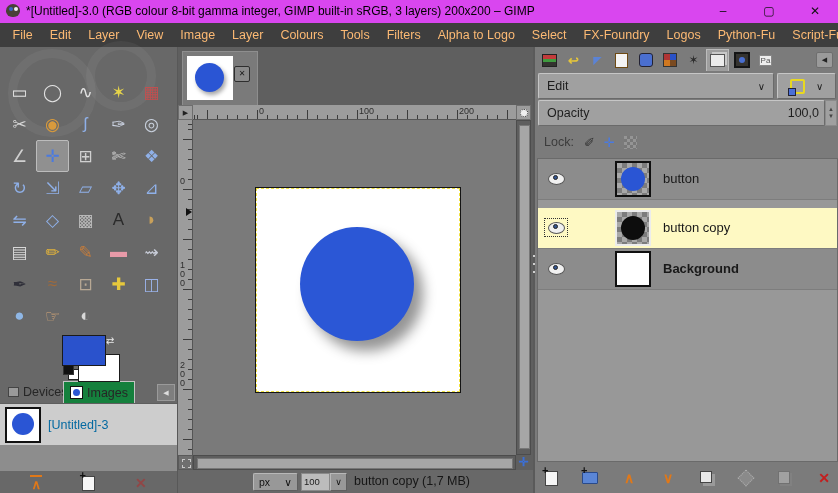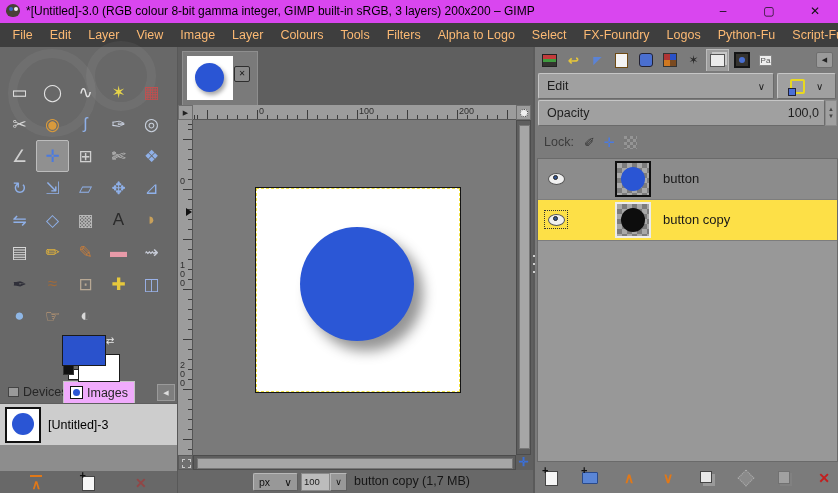--- a/index.html
+++ b/index.html
@@ -22,29 +22,29 @@
   .tool{width:33px;height:32px;display:flex;align-items:center;justify-content:center;font-size:17px;box-sizing:border-box;border-radius:2px;}
   .tool.active{background:#909090;border:1px solid #bcbcbc;}
   
   .fg-swatch{left:62px;top:288px;width:42px;height:29px;border:1px solid #1a1a1a;z-index:3;}
   .bg-swatch{left:78px;top:307px;width:40px;height:26px;background:#fff;border:1px solid #1a1a1a;z-index:2;}
   .swap-arrows{left:106px;top:288px;font-size:10px;color:#e8e8e8;z-index:3;}
   .bw-white{left:68px;top:322px;width:9px;height:9px;background:#fff;border:1px solid #222;}
   .bw-black{left:63px;top:317px;width:9px;height:9px;background:#111;border:1px solid #333;}
   
   .ldock-tab{top:334px;height:22px;display:flex;align-items:center;font-size:12.5px;color:#262626;padding:0 6px;box-sizing:border-box;}
-  .ldock-tab.active{background:#f0abfc;border:1px solid #c4c4c4;border-bottom:none;}
+  .ldock-tab.active{background:#15803d;border:1px solid #c4c4c4;border-bottom:none;}
   .devices-icon{display:inline-block;width:9px;height:8px;background:#9a9a9a;border:1px solid #444;margin-right:4px;}
   .images-icon{display:inline-block;width:11px;height:11px;background:#fff;border:1px solid #111;margin-right:4px;position:relative;}
   .images-icon::after{content:"";position:absolute;left:2px;top:2px;width:7px;height:7px;border-radius:50%;background:#2a55d4;}
   .ldock-menu-btn{left:157px;top:337px;width:16px;height:15px;background:#7e7e7e;border:1px solid #9a9a9a;color:#ddd;font-size:7px;text-align:center;line-height:15px;}
   .images-row{left:0;top:356px;width:177px;height:42px;background:#cdcdcd;border-top:1px solid #5e5e5e;}
   .images-row-thumb{left:5px;top:3px;width:32px;height:32px;background:#fff;border:2px solid #111;}
   .images-row-thumb::after{content:"";position:absolute;left:5px;top:4px;width:22px;height:22px;border-radius:50%;background:#2a55d4;}
-  .images-row-label{left:48px;top:0;height:42px;line-height:42px;font-size:12.5px;color:#000000;}
+  .images-row-label{left:48px;top:0;height:42px;line-height:42px;font-size:12.5px;color:#0369a1;}
   .images-empty{left:0;top:398px;width:177px;height:26px;background:#8d8d8d;}
   .ldock-btns{left:0;top:426px;width:177px;height:20px;display:flex;justify-content:space-around;align-items:center;padding:0 10px;box-sizing:border-box;}
   
   .centre{left:178px;top:47px;width:355px;height:446px;background:#5f5f5f;}
   .img-tab{left:4px;top:4px;width:76px;height:54px;background:#7a7a7a;border:1px solid #8e8e8e;border-bottom:none;box-sizing:border-box;}
   .img-tab-thumb{left:4px;top:4px;width:46px;height:44px;background:#fff;}
   .img-tab-thumb::after{content:"";position:absolute;left:8px;top:7px;width:29px;height:29px;border-radius:50%;background:#2a55d4;box-shadow:2px 3px 4px rgba(0,0,0,.35);}
   .img-tab-close{left:56px;top:19px;width:14px;height:14px;border:1px solid #2e2e2e;border-radius:2px;color:#1c1c1c;font-size:8px;text-align:center;line-height:14px;background:#8a8a8a;}
   .ruler-corner{left:0;top:58px;width:15px;height:15px;background:#9c9c9c;border:1px solid #6e6e6e;box-sizing:border-box;color:#222;font-size:7px;text-align:center;line-height:13px;}
   .h-ruler{left:15px;top:58px;width:323px;height:15px;background:#9c9c9c;border-bottom:1px solid #555;box-sizing:border-box;
@@ -95,21 +95,21 @@
   .opacity-row{left:3px;top:53px;width:287px;height:26px;display:flex;align-items:center;}
   .opacity-label{padding-left:8px;flex:1;}
   .opacity-value{padding-right:5px;}
   .spinners{left:290px;top:53px;width:12px;height:26px;background:#a0a0a0;border:1px solid #8a8a8a;box-sizing:border-box;display:flex;flex-direction:column;align-items:center;justify-content:center;font-size:6px;color:#444;line-height:7px;}
   .lock-row{left:3px;top:81px;width:300px;height:28px;display:flex;align-items:center;font-size:12.5px;color:#3c3c3c;}
   .lock-label{padding-left:6px;margin-right:10px;}
   .lock-icon{margin-right:9px;font-size:13px;}
   .lock-checker{width:13px;height:13px;opacity:.5;background-color:#b0b0b0;background-image:linear-gradient(45deg,#777 25%,transparent 25%,transparent 75%,#777 75%),linear-gradient(45deg,#777 25%,transparent 25%,transparent 75%,#777 75%);background-size:6px 6px;background-position:0 0,3px 3px;}
   .layers-list{left:2px;top:111px;width:301px;height:304px;background:#989898;border:1px solid #6a6a6a;box-sizing:border-box;}
   .layer-row{height:40px;background:#8c8c8c;border-bottom:1px solid #7d7d7d;position:relative;}
-  .layer-row.selected{background:#fde047;}
+  .layer-row.selected{background:#fef9c3;margin-top:8px;}
   .vis-btn{position:absolute;left:7px;top:11px;width:22px;height:17px;display:flex;align-items:center;justify-content:center;}
   .layer-row.selected .vis-btn{outline:1px dotted #333;}
   .eye{width:15px;height:10px;background:#f0f0f0;border:1px solid #555;border-radius:50%;position:relative;}
   .eye::after{content:"";position:absolute;left:4px;top:1.5px;width:5px;height:5px;border-radius:50%;background:#33548e;border:1px solid #222;box-sizing:border-box;}
   .layer-thumb{position:absolute;left:77px;top:2px;width:32px;height:32px;background:#fff;border:2px solid #101010;}
   .layer-thumb.checker{background-color:#a8a8a8;background-image:linear-gradient(45deg,#7c7c7c 25%,transparent 25%,transparent 75%,#7c7c7c 75%),linear-gradient(45deg,#7c7c7c 25%,transparent 25%,transparent 75%,#7c7c7c 75%);background-size:10px 10px;background-position:0 0,5px 5px;}
   .layer-circle{width:24px;height:24px;border-radius:50%;margin:4px auto;}
   .layer-label{position:absolute;left:125px;top:0;height:40px;line-height:40px;font-size:13px;color:#191919;}
   .layer-label.bold{font-weight:bold;}
   .rdock-btns{left:6px;top:420px;width:293px;height:22px;display:flex;justify-content:space-between;align-items:center;}
@@ -500,20 +500,29 @@
         <div class="layer-row selected">
           <div class="vis-btn">
             <div class="eye"></div>
           </div>
           <div class="layer-thumb checker" style="border-color: rgb(236, 236, 236);">
             <div class="layer-circle" style="background: rgb(13, 13, 13);"></div>
           </div>
           <div class="layer-label">button copy</div>
         </div>
 
+        <div class="layer-row">
+          <div class="vis-btn">
+            <div class="eye"></div>
+          </div>
+          <div class="layer-thumb" style="border-color: rgb(16, 16, 16);">
+            <div class="layer-circle" style="background: transparent;"></div>
+          </div>
+          <div class="layer-label bold">Background</div>
+        </div>
       </div>
 
     <div class="abs rdock-btns">
 
         <div class="bi bi-page-plus"></div>
 
         <div class="bi bi-folder-plus"></div>
 
         <div class="bi bi-up"></div>
 

